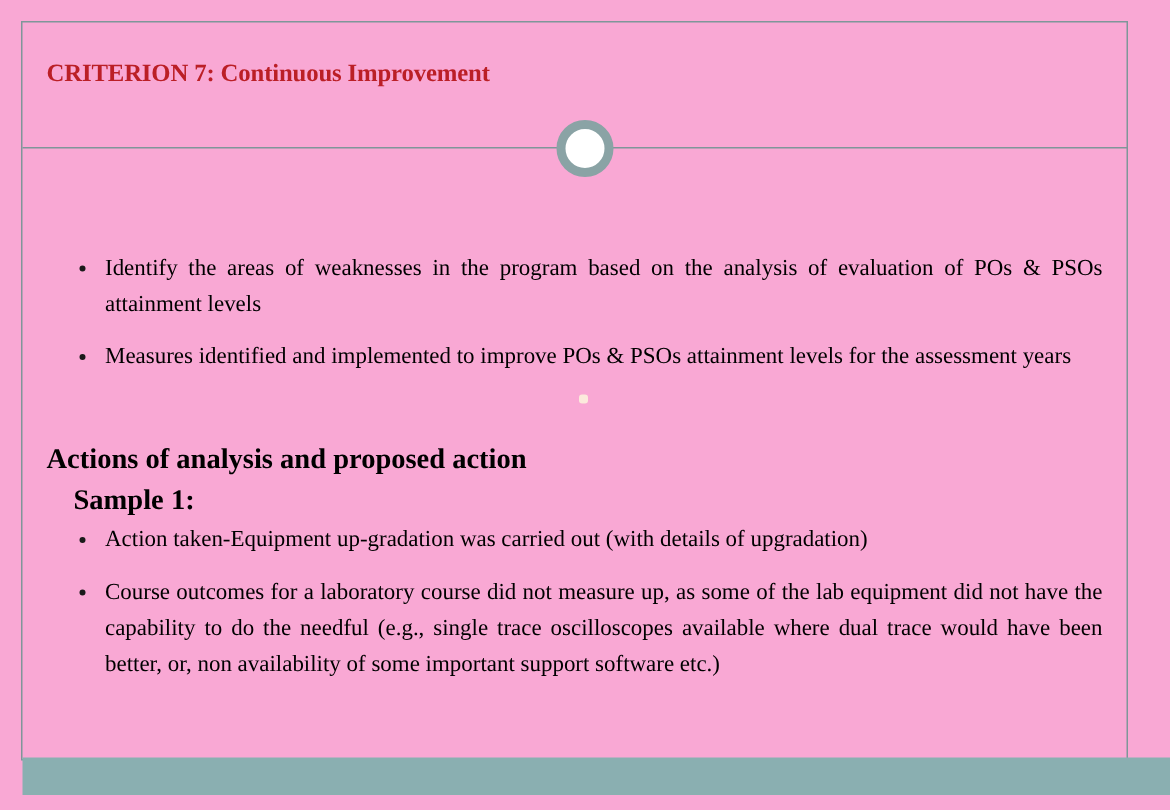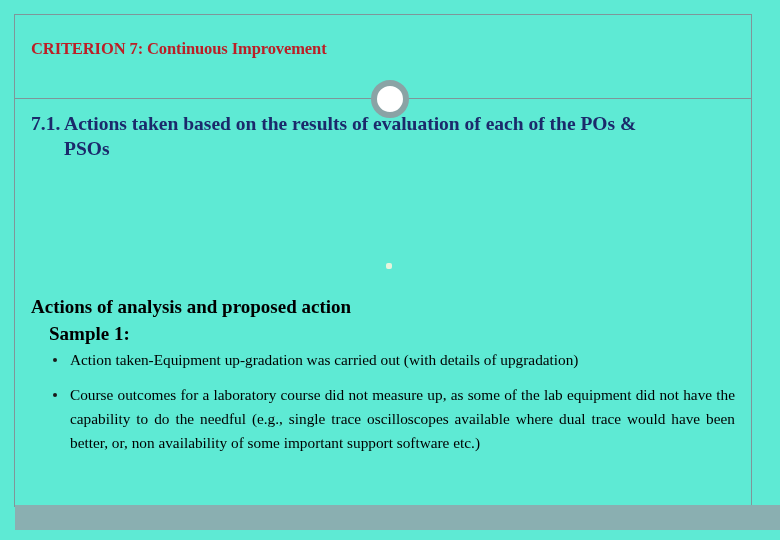--- a/index.html
+++ b/index.html
@@ -15,21 +15,21 @@
     position: relative;
   }
 
   
   #slide {
     position: absolute;
     left: 0;
     top: 0;
     width: 780px;
     height: 540px;
-    background: #5eead4;
+    background: #f9a8d4;
   }
 
   
   .slide-frame {
     position: absolute;
     left: 14px;
     top: 14px;
     width: 738px;
     height: 493px;
     border: 1px solid #7f9699;
@@ -190,25 +190,25 @@
 
   <div class="header-zone">
     <div class="criterion-title">CRITERION 7: Continuous Improvement</div>
   </div>
 
   <div class="header-divider"></div>
   <div class="ring-ornament"></div>
 
   <div class="content">
 
-    <div class="section-heading">
-      <span>7.1. Actions taken based on the results of evaluation of each of the POs &amp;</span>
-      <span class="line2">PSOs</span>
-    </div>
-
+
+    <ul class="bullets block-a">
+      <li>Identify the areas of weaknesses in the program based on the analysis of evaluation of POs &amp; PSOs attainment levels</li>
+      <li>Measures identified and implemented to improve POs &amp; PSOs attainment levels for the assessment years</li>
+    </ul>
 
     <div class="examples-head">
       <span>Actions of analysis and proposed action</span>
       <span class="l2">Sample 1:</span>
     </div>
 
     <ul class="bullets block-b">
       <li>Action taken-Equipment up-gradation was carried out (with details of upgradation)</li>
       <li>Course outcomes for a laboratory course did not measure up, as some of the lab equipment did not have the capability to do the needful (e.g., single trace oscilloscopes available where dual trace would have been better, or, non availability of some important support software etc.)</li>
     </ul>

